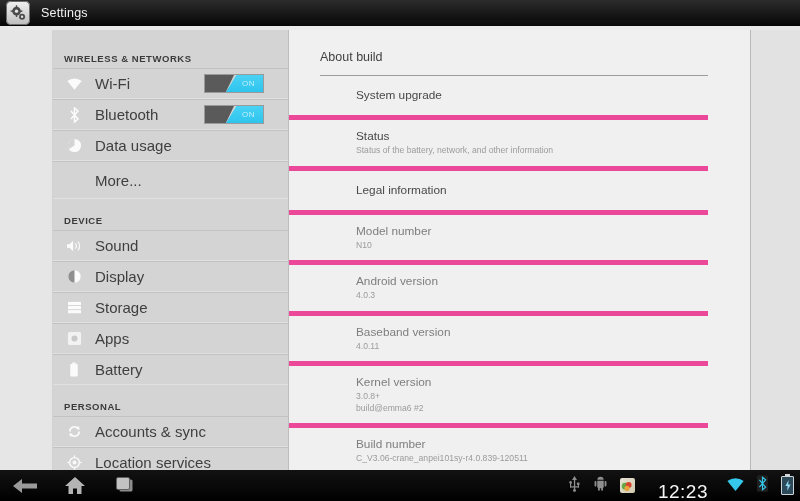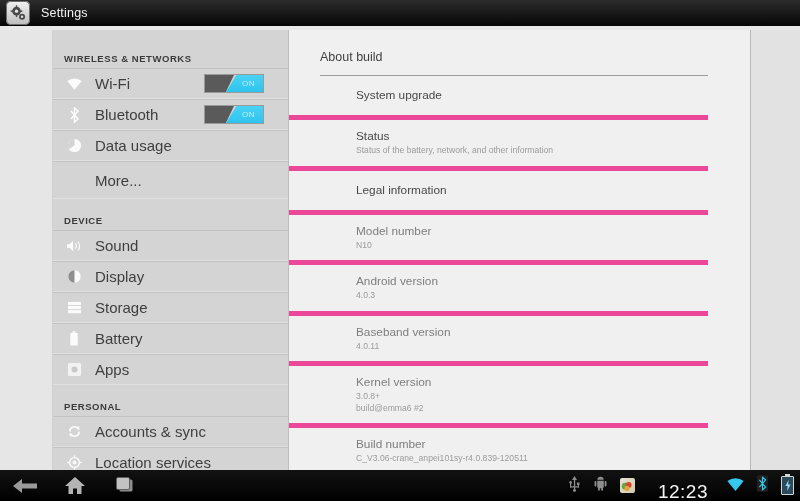--- a/index.html
+++ b/index.html
@@ -337,36 +337,36 @@
             <rect x="1" y="1" width="14" height="3.4" fill="#fbfbfb"></rect>
             <rect x="1" y="5.4" width="14" height="3.4" fill="#fbfbfb"></rect>
             <rect x="1" y="9.8" width="14" height="3.4" fill="#fbfbfb"></rect>
           </svg>
         </span>
         <span class="lbl">Storage</span>
       </div>
 
       <div class="sb-row">
         <span class="ic">
+          <svg width="15" height="15" viewBox="0 0 16 16">
+            <rect x="1" y="1" width="14" height="14" rx="1.6" fill="#f2f2f2"></rect>
+            <circle cx="8" cy="8" r="3.2" fill="#c9c9c9"></circle>
+          </svg>
+        </span>
+        <span class="lbl">Apps</span>
+      </div>
+
+      <div class="sb-row">
+        <span class="ic">
           <svg width="10" height="15" viewBox="0 0 10 16">
             <rect x="3.2" y="0.4" width="3.6" height="1.6" fill="#fbfbfb"></rect>
             <rect x="1" y="2" width="8" height="13.4" rx="1" fill="#fbfbfb"></rect>
           </svg>
         </span>
         <span class="lbl">Battery</span>
-      </div>
-
-      <div class="sb-row">
-        <span class="ic">
-          <svg width="15" height="15" viewBox="0 0 16 16">
-            <rect x="1" y="1" width="14" height="14" rx="1.6" fill="#f2f2f2"></rect>
-            <circle cx="8" cy="8" r="3.2" fill="#c9c9c9"></circle>
-          </svg>
-        </span>
-        <span class="lbl">Apps</span>
       </div>
 
       <div class="sb-header">PERSONAL</div>
 
       <div class="sb-row">
         <span class="ic">
           <svg width="15" height="15" viewBox="0 0 16 16">
             <path fill="none" stroke="#fbfbfb" stroke-width="1.8" d="M3 8 A5 5 0 0 1 12 5"></path>
             <path fill="none" stroke="#fbfbfb" stroke-width="1.8" d="M13 8 A5 5 0 0 1 4 11"></path>
             <path fill="#fbfbfb" d="M12.6 2.2 L13.6 6.2 L9.8 5.4 Z"></path>

